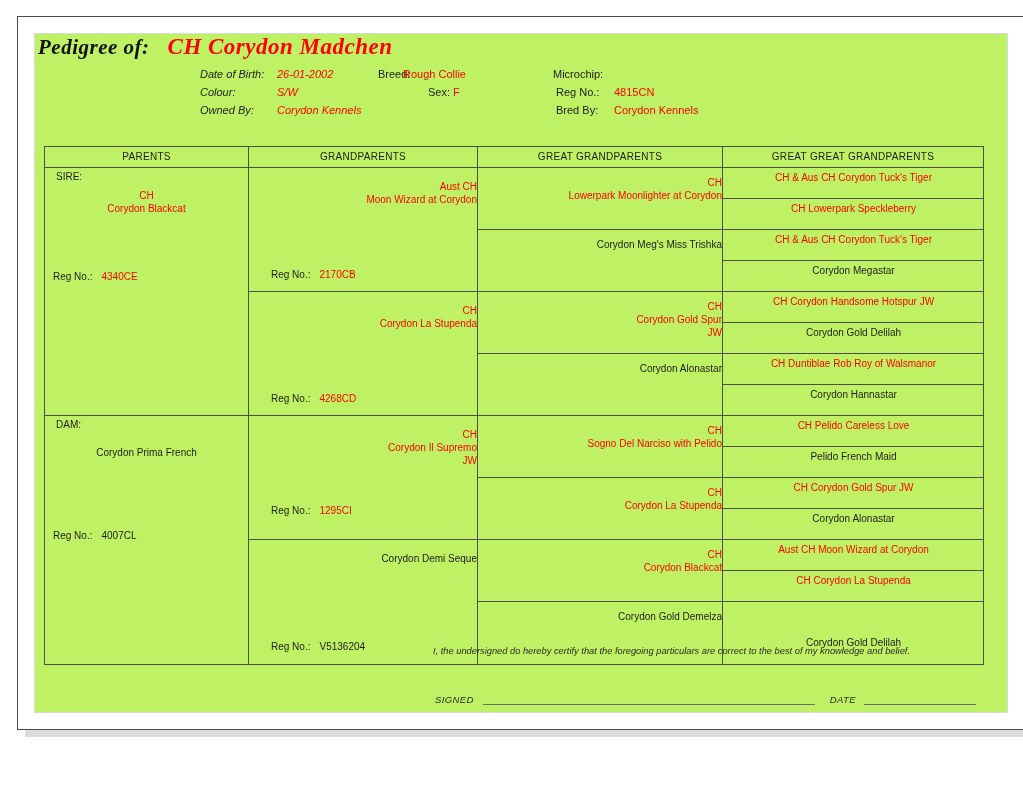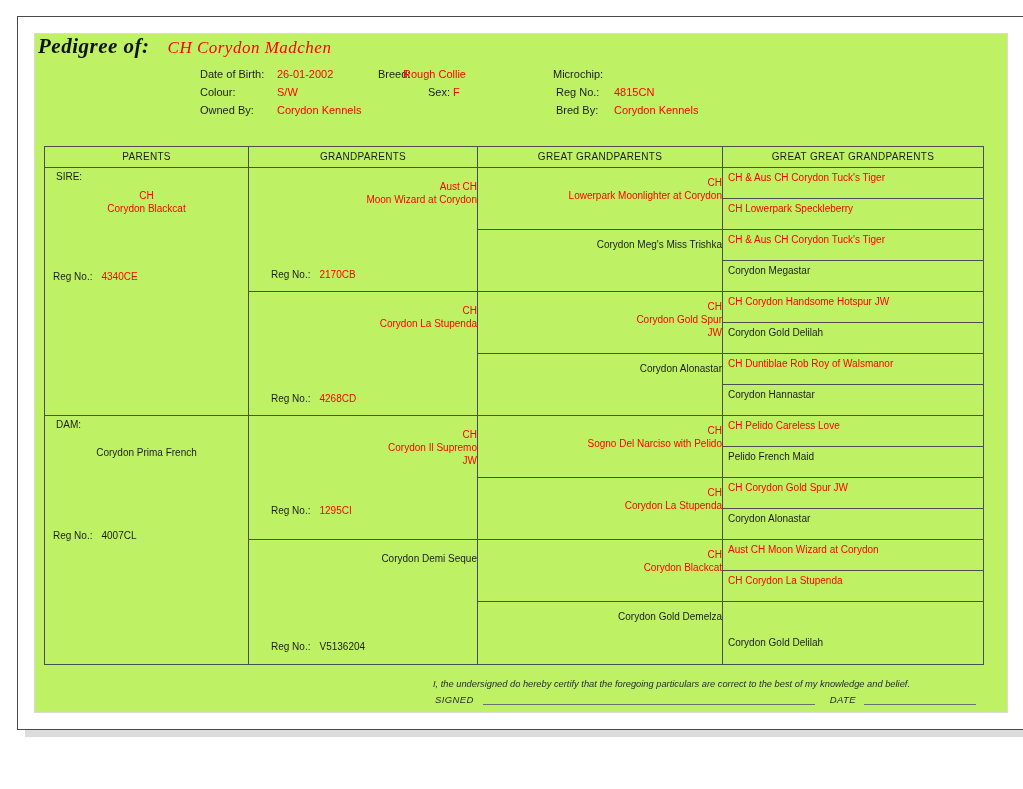--- a/index.html
+++ b/index.html
@@ -32,28 +32,28 @@
 
   
   .title-row { position: absolute; left: 3px; top: 0px; display: flex; align-items: baseline; }
   .title-label {
     font-family: "Liberation Serif", serif;
     font-weight: bold; font-style: italic;
     font-size: 21px; color: #111111; letter-spacing: 0.5px;
   }
   .title-name {
     font-family: "Liberation Serif", serif;
-    font-weight: normal; font-style: italic;
-    font-size: 17px; color: #ff0000; margin-left: 18px; letter-spacing: 0.5px;
+    font-weight: bold; font-style: italic;
+    font-size: 23px; color: #ff0000; margin-left: 18px; letter-spacing: 0.5px;
   }
 
   
   .info-group { position: absolute; top: 31px; font-size: 11px; color: #1d1d1d; }
   .info-row { height: 18px; line-height: 18px; white-space: nowrap; }
-  .g1 { left: 165px; }
+  .g1 { left: 165px; font-style: italic; }
   .g2 { left: 343px; }
   .g3 { left: 518px; }
   .g1 .info-label { display: inline-block; width: 77px; }
   .g2 .info-label { display: inline-block; width: 25px; }
   .g2 .indent { margin-left: 50px; }
   .g2 .indent .info-label { width: 25px; }
   .g3 .info-label { display: inline-block; width: 58px; }
   .g3 .shift { margin-left: 3px; }
   .info-value { color: #ff0000; }
 
@@ -66,36 +66,36 @@
     border: 1px solid #4d4d4d;
     font-size: 10px; color: #1d1d1d;
   }
   .cell { border-right: 1px solid #4d4d4d; border-bottom: 1px solid #4d4d4d; position: relative; box-sizing: border-box; }
   .nr { border-right: none; }
   .nb { border-bottom: none; }
   .hd { text-align: center; line-height: 20px; letter-spacing: 0.3px; }
   .name { white-space: pre-line; line-height: 13px; }
   .center { text-align: right; }
   .ggp { padding-top: 8px; }
-  .gg  { padding: 4px 4px 4px 5px; line-height: 12px; }
+  .gg  { padding: 4px 4px 4px 5px; line-height: 12px; text-align: center; }
   .gp .name { padding-top: 12px; }
   .kin-role { position: absolute; left: 11px; top: 3px; }
   .pname-sire { position: absolute; left: 0; right: 0; top: 21px; text-align: center; }
   .pname-dam  { position: absolute; left: 0; right: 0; top: 30px; text-align: center; }
   .reg { position: absolute; white-space: nowrap; }
   .parent .reg { left: 8px; }
   .sire-reg { top: 103px; }
   .dam-reg  { top: 114px; }
   .gp .reg { left: 22px; top: 101px; }
   .gp .reg-up { top: 89px; }
   .reg-value { margin-left: 9px; }
 
   
   .cert-text {
-    position: absolute; left: 398px; top: 645px;
+    position: absolute; left: 398px; top: 612px;
     font-style: italic; font-size: 9.3px; color: #2a2a2a;
   }
   .sign-row {
     position: absolute; left: 400px; top: 657px;
     display: flex; align-items: flex-end;
     font-style: italic; font-size: 9.5px; color: #2a2a2a; letter-spacing: 0.4px;
   }
   .sig-line { border-bottom: 1.5px solid #6e6e6e; height: 13px; }
   .line-long  { width: 332px; margin-left: 9px; }
   .line-short { width: 112px; margin-left: 8px; }

